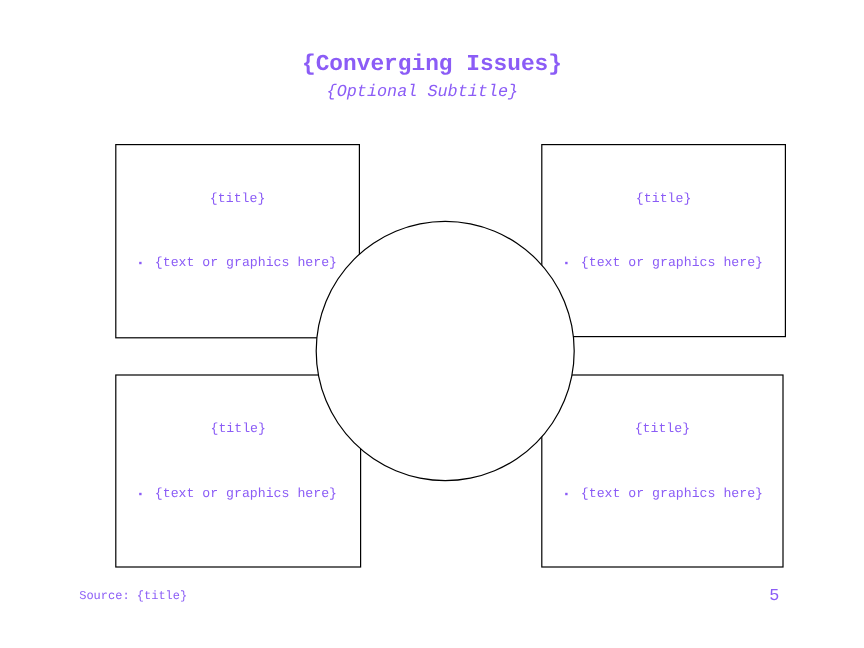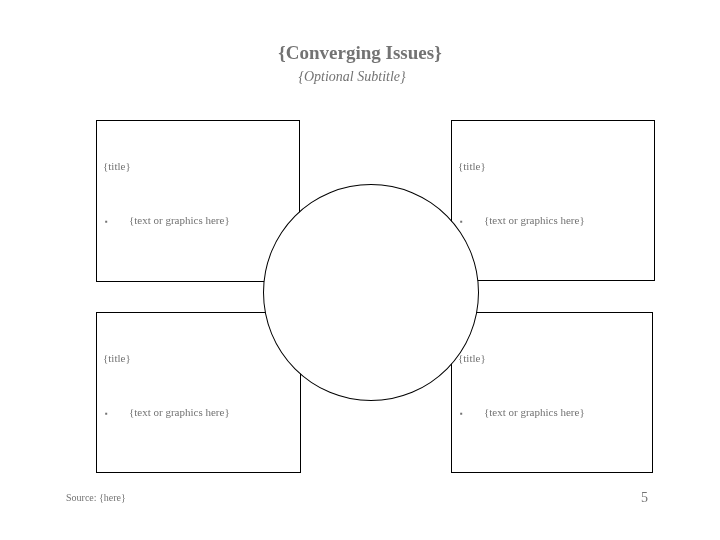--- a/index.html
+++ b/index.html
@@ -6,22 +6,22 @@
     margin: 0;
     padding: 0;
     background: #ffffff;
   }
   .slide {
     position: relative;
     width: 720px;
     height: 540px;
     background: #ffffff;
     overflow: hidden;
-    font-family: Liberation Serif, serif;
-    color: #737373;
+    font-family: Liberation Mono, monospace;
+    color: #8b5cf6;
   }
   .slide-title {
     position: absolute;
     top: 43px;
     left: 0;
     width: 720px;
     text-align: center;
     font-size: 19px;
     line-height: 20px;
     font-weight: bold;
@@ -34,20 +34,21 @@
     text-align: center;
     font-size: 14px;
     line-height: 16px;
     font-style: italic;
   }
   .box {
     position: absolute;
     background: #ffffff;
     border: 1px solid #000000;
     box-sizing: border-box;
+    text-align: center;
   }
   .box-tl { left: 96px;  top: 120px; width: 204px; height: 162px; }
   .box-tr { left: 451px; top: 120px; width: 204px; height: 161px; }
   .box-bl { left: 96px;  top: 312px; width: 205px; height: 161px; }
   .box-br { left: 451px; top: 312px; width: 202px; height: 161px; }
   
   .box-content {
     position: relative;
     z-index: 3;
     padding: 36px 6px 0 6px;
@@ -143,16 +144,16 @@
       <div class="box-title">{title}</div>
       <div class="bullet-row">
         <span class="bullet-glyph">▪</span>
         <span class="bullet-text">{text or graphics here}</span>
       </div>
     </div>
   </div>
 
   <div class="center-circle"></div>
 
-  <div class="source-note">Source: {here}</div>
+  <div class="source-note">Source: {title}</div>
   <div class="page-number">5</div>
 
 </div>
 
 </body></html>

